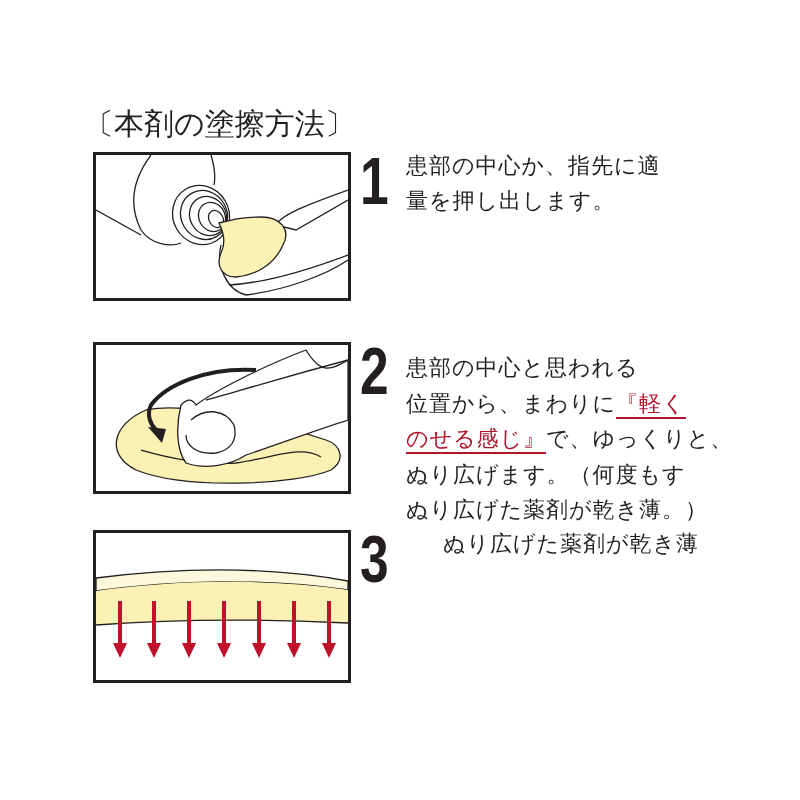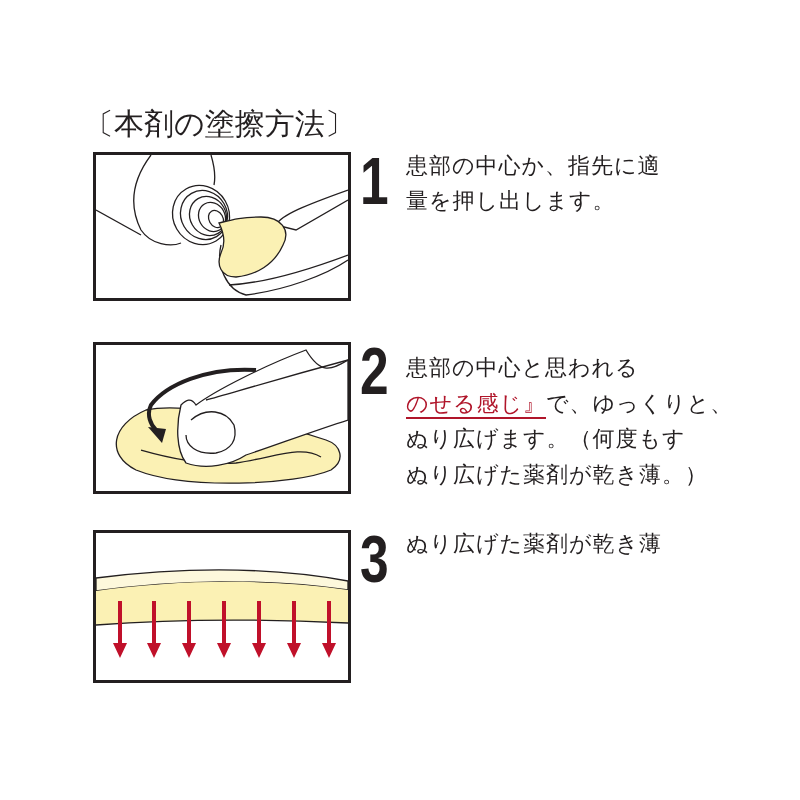--- a/index.html
+++ b/index.html
@@ -16,21 +16,21 @@
     .num { position: absolute; left: 360px; font-family: "Liberation Sans", sans-serif;
       font-weight: bold; font-size: 66px; line-height: 66px; color: #231f20;
       transform: scaleX(0.78); transform-origin: left top; }
     .n1 { top: 148px; }
     .n2 { top: 338px; }
     .n3 { top: 526px; }
     .step { position: absolute; left: 406px; width: 330px; font-size: 22px; line-height: 35px;
       color: #231f20; letter-spacing: 1px; }
     .s1 { top: 148px; }
     .s2 { top: 350px; line-height: 35.5px; }
-    .s3 { top: 526px; }
+    .s3 { top: 526px; text-align: center; }
     .line { display: block; white-space: nowrap; }
     .hl { color: #b0152a; border-bottom: 2px solid #b0152a; padding-bottom: 1px; }
   </style>
 </head>
 <body>
 
 <div class="title">〔本剤の塗擦方法〕</div>
 
 <div class="panel p1">
   <svg viewBox="0 0 252 143" preserveAspectRatio="none">
@@ -68,20 +68,21 @@
     <path d="M95 75 C110 62 130 65 138 80 C142 95 135 105 120 108 C100 110 90 100 90 90" fill="#fff" stroke="#231f20" stroke-width="1.3"></path>
     <path d="M110 55 C130 50 160 40 252 15" fill="none" stroke="#231f20" stroke-width="1.3"></path>
 
     <path d="M160 25 C110 22 70 40 55 60 C50 70 55 80 60 85" fill="none" stroke="#231f20" stroke-width="4"></path>
     <polygon points="52,82 70,84 66,98" fill="#231f20"></polygon>
   </svg>
 </div>
 <div class="num n2">2</div>
 <div class="step s2">
   <span class="line">患部の中心と思われる</span>
+  <span class="line"><span>位置から、まわりに</span><span class="hl">『軽く</span></span>
   <span class="line"><span class="hl">のせる感じ』</span><span>で、ゆっくりと、</span></span>
   <span class="line">ぬり広げます。（何度もす</span>
   <span class="line">ぬり広げた薬剤が乾き薄。）</span>
 </div>
 
 <div class="panel p3">
   <svg viewBox="0 0 252 147" preserveAspectRatio="none">
     <path d="M0 45 C80 35 170 33 252 48 L252 57 C170 45 80 47 0 58 Z" fill="#fdf8dc" stroke="#231f20" stroke-width="1.3"></path>
     <path d="M0 58 C80 47 170 45 252 57 L252 90 C170 86 80 86 0 92 Z" fill="#fbf1b4" stroke="none"></path>
     <path d="M0 92 C80 86 170 86 252 90" fill="none" stroke="#231f20" stroke-width="1.3"></path>

